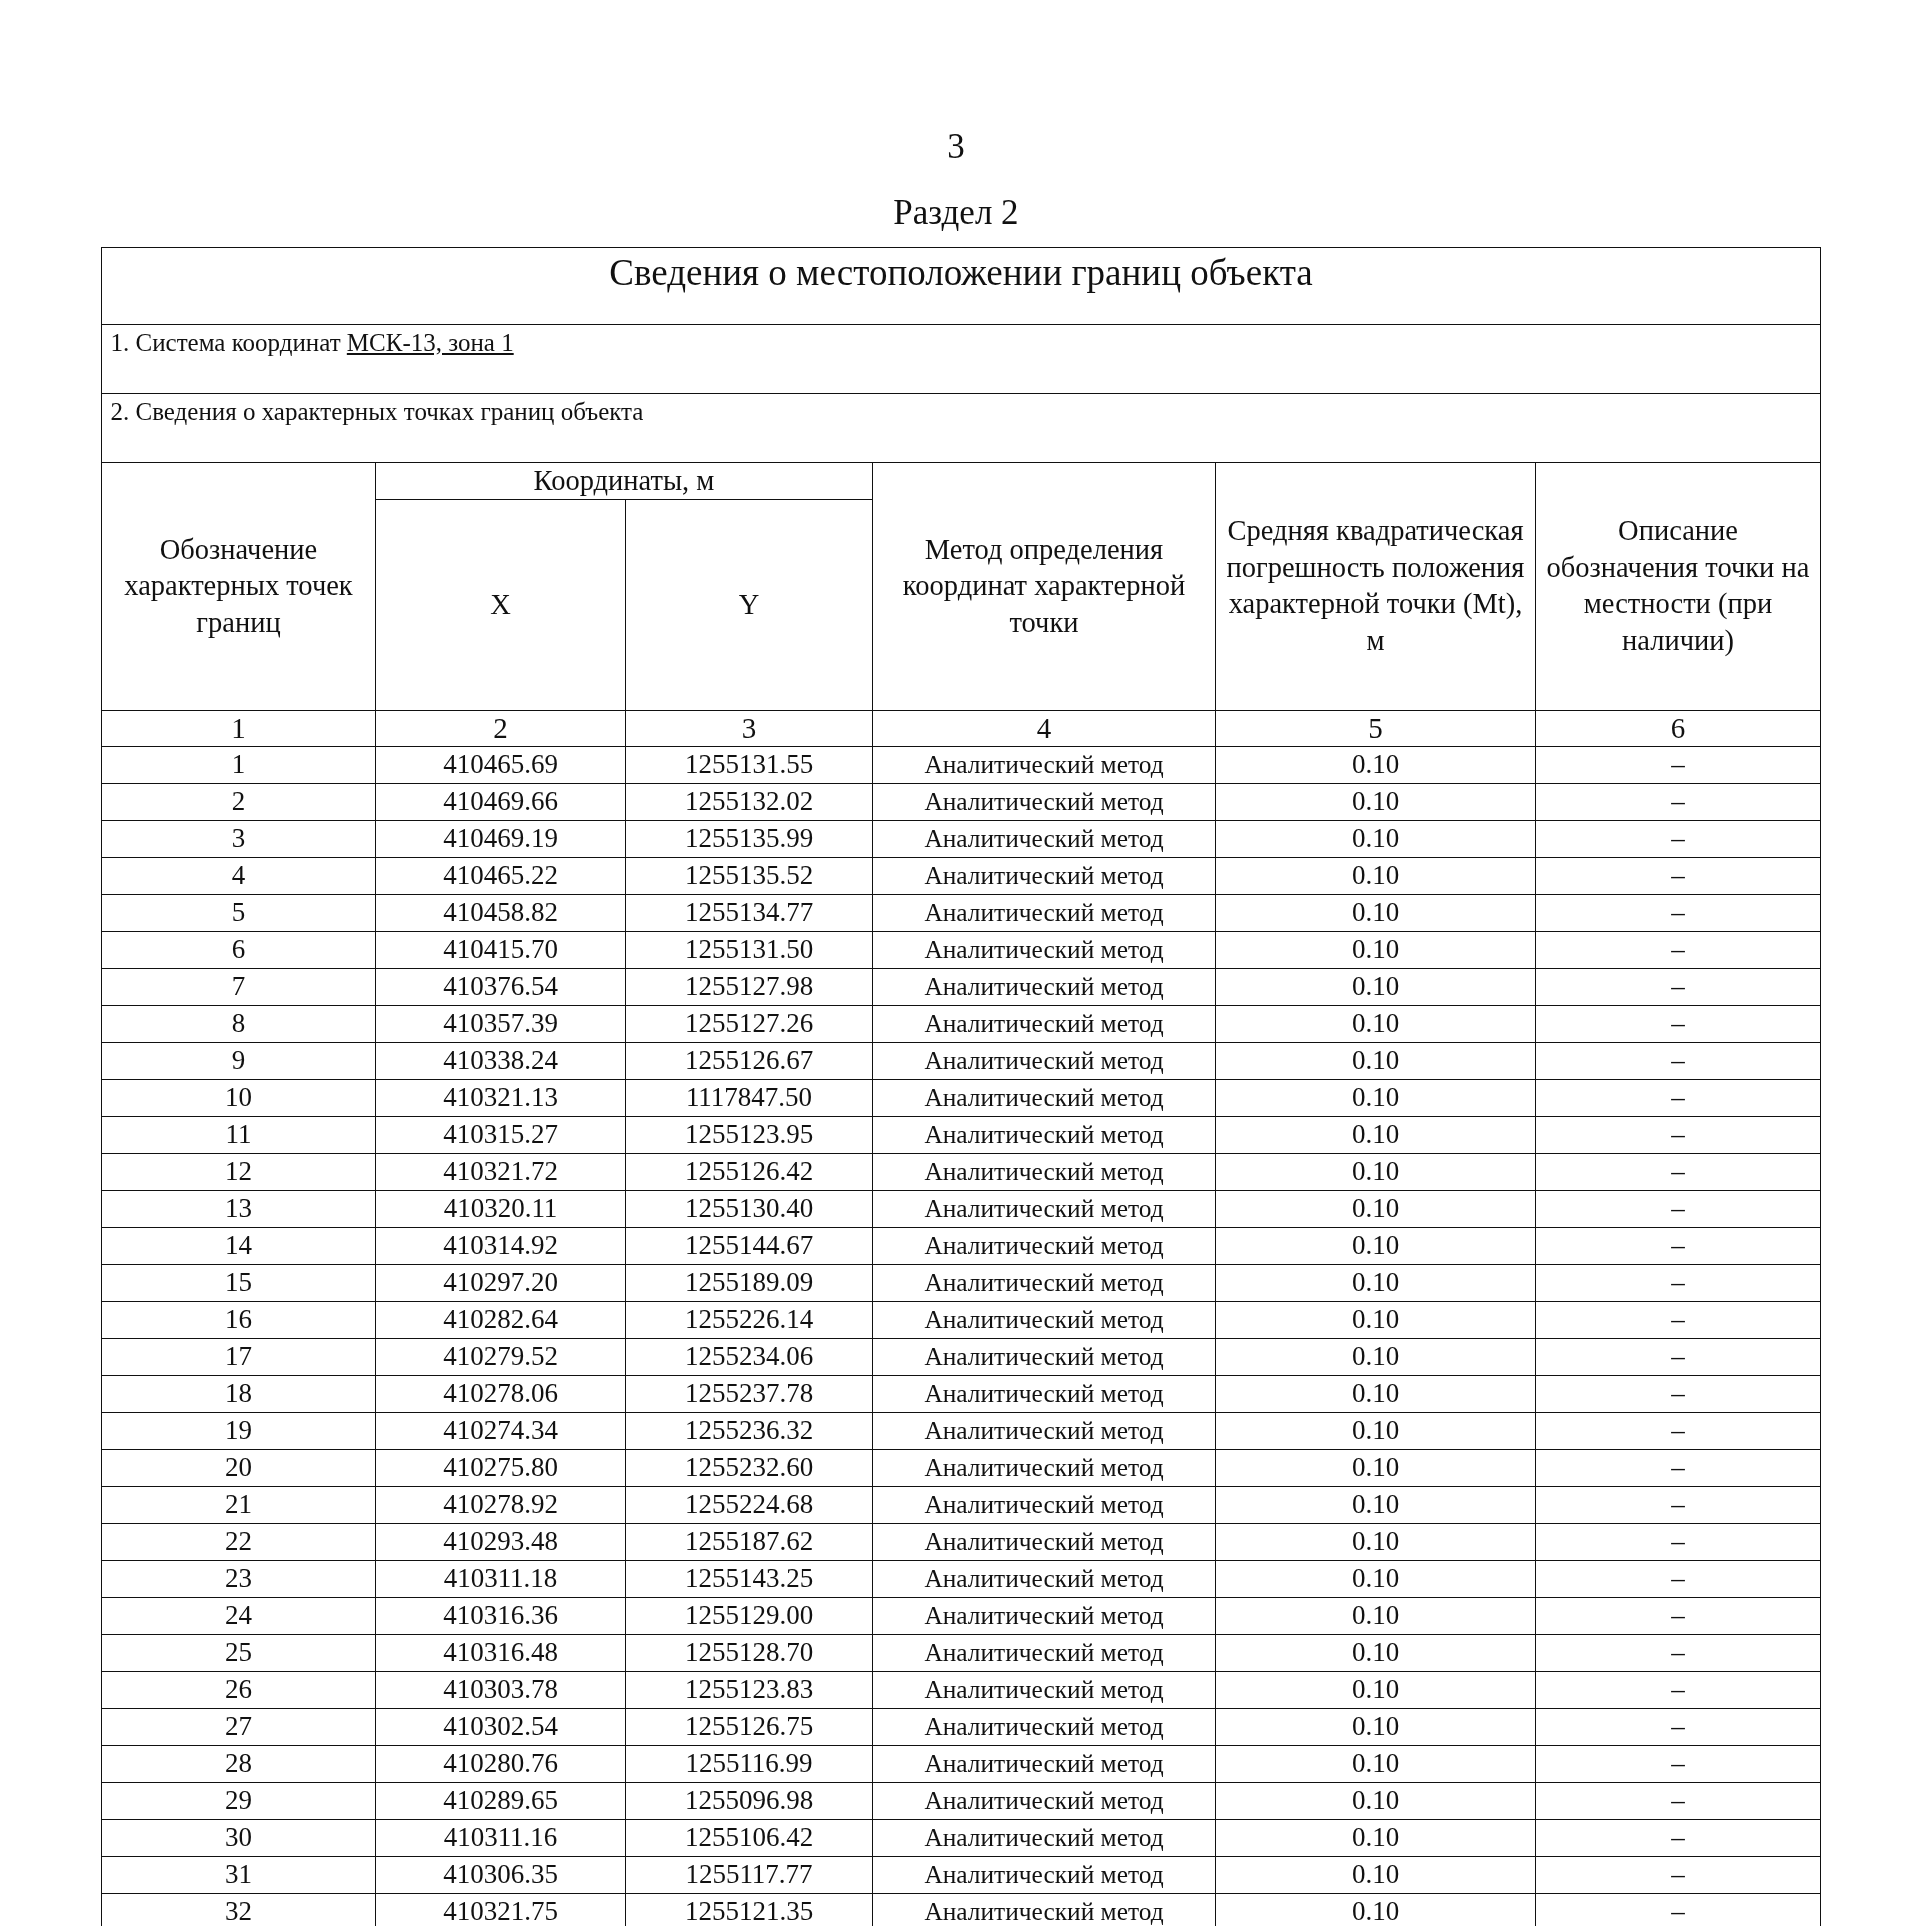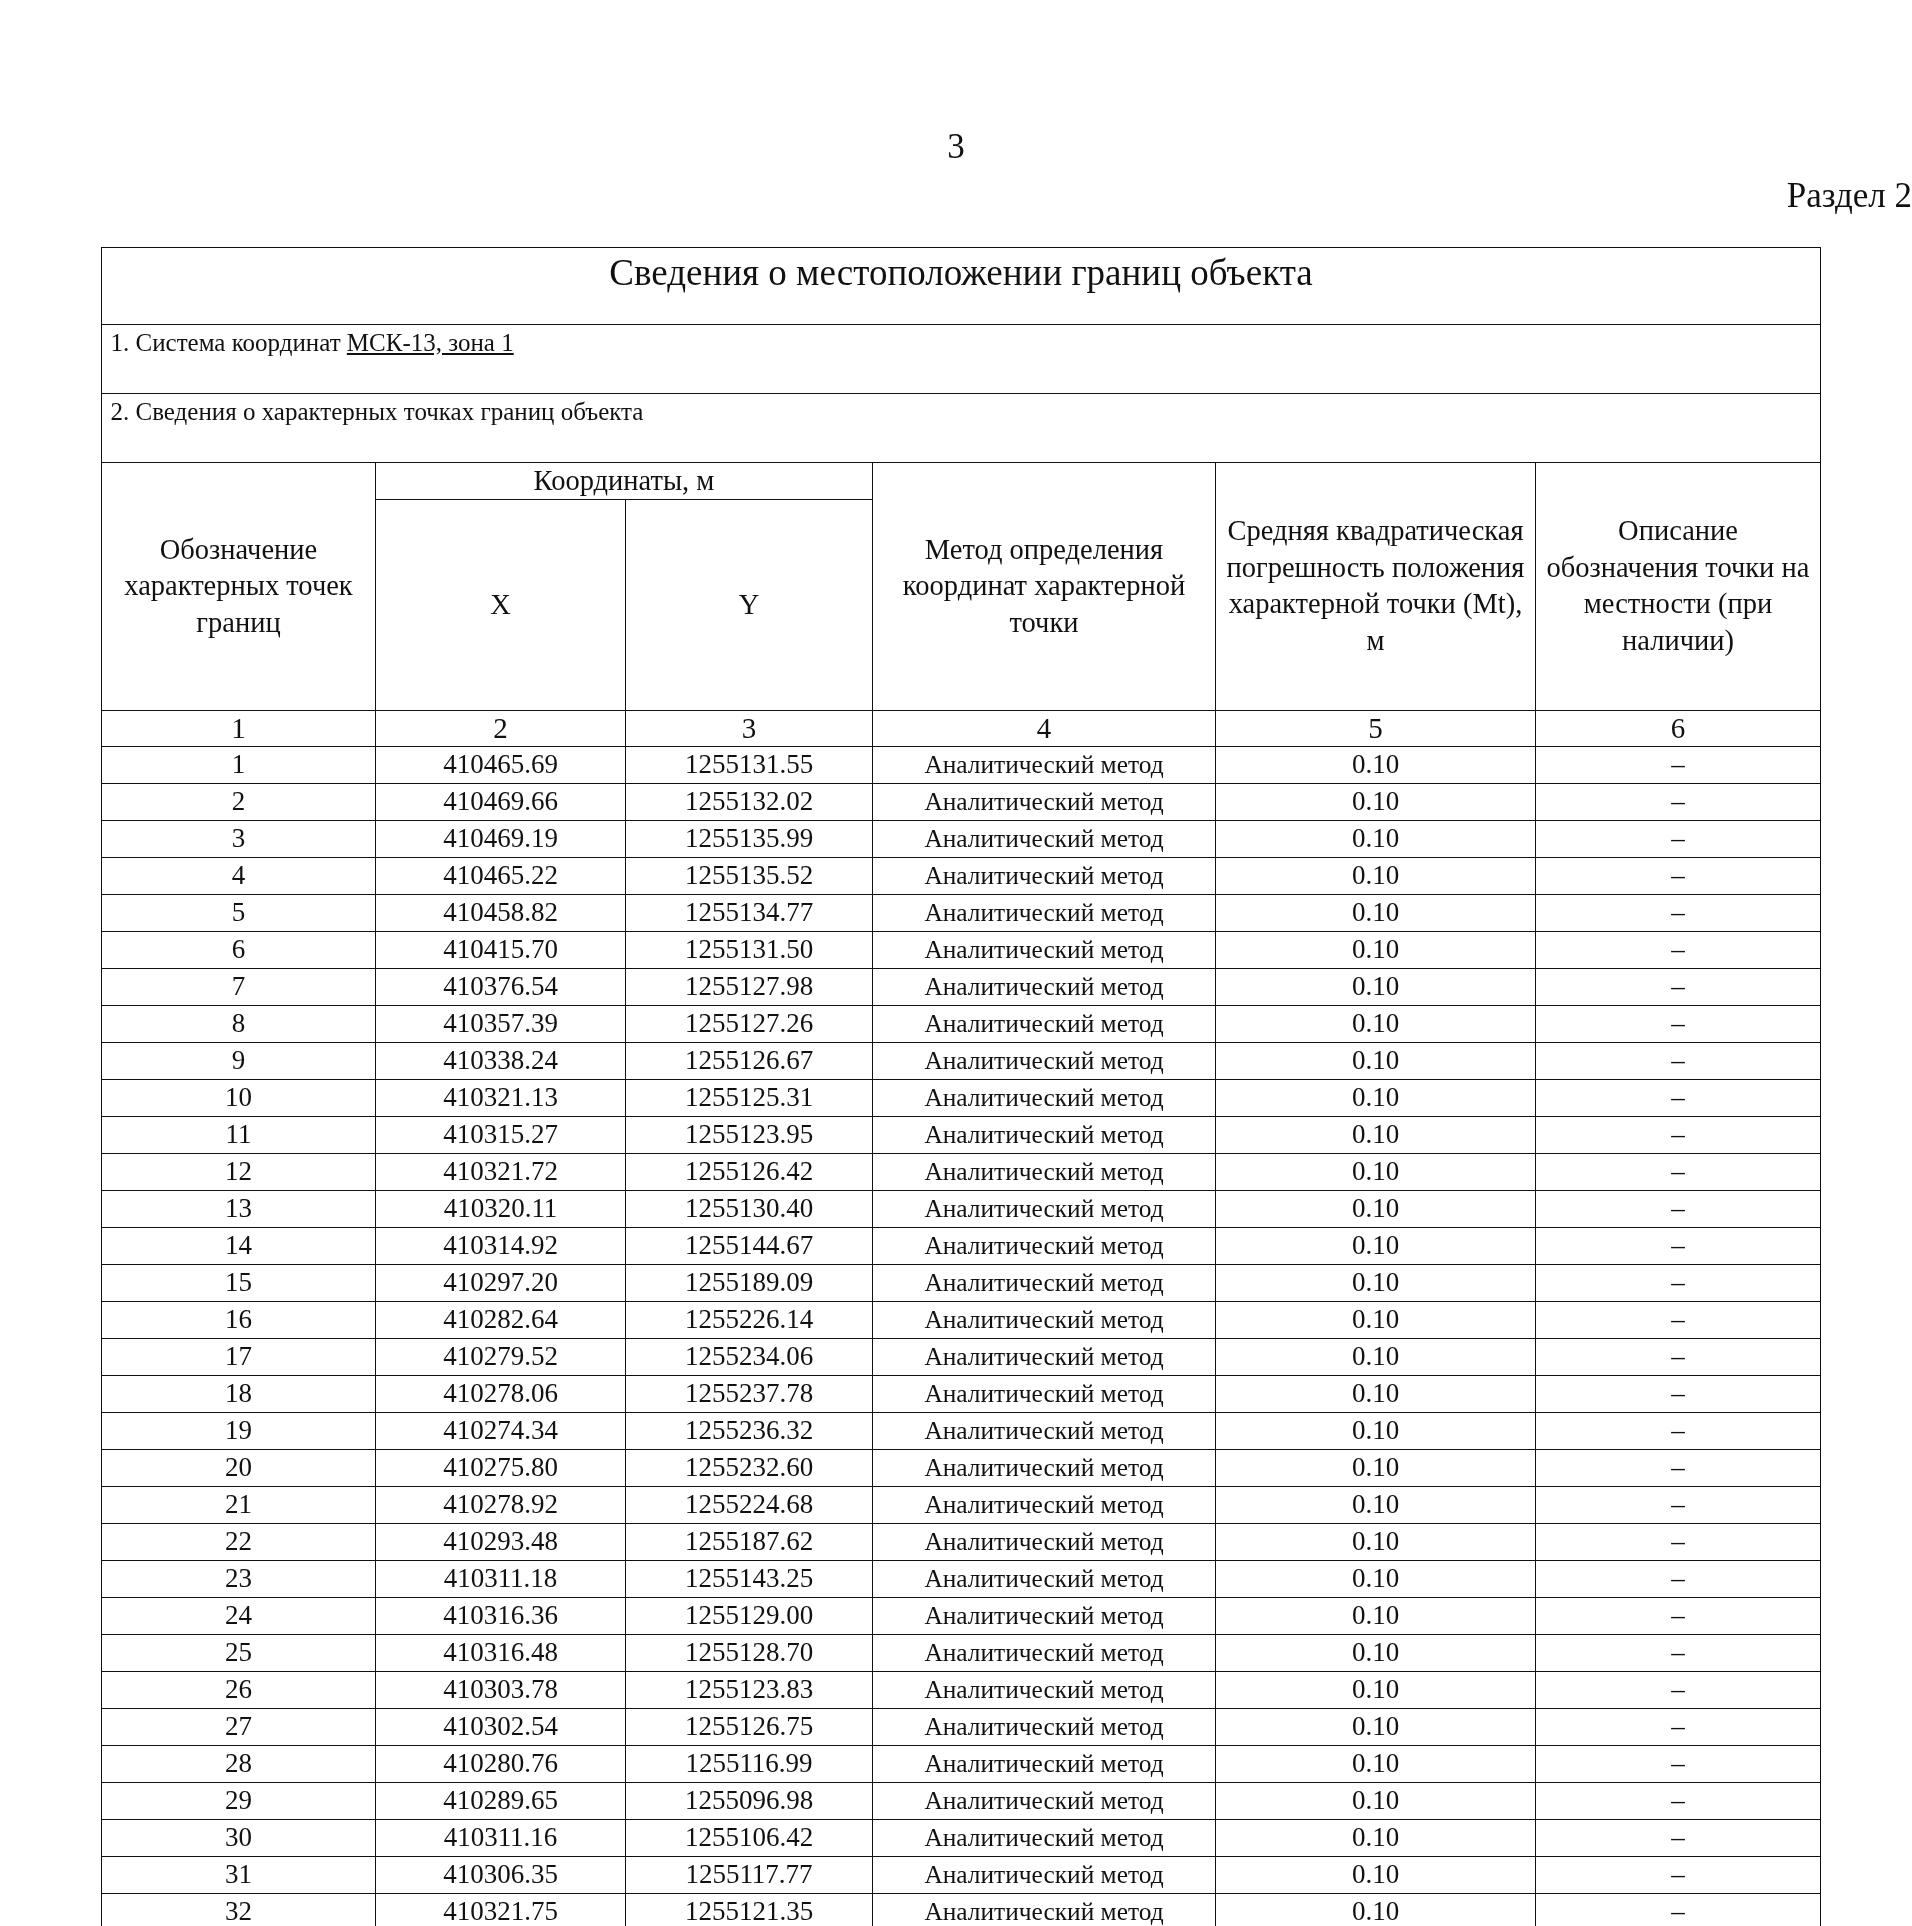--- a/index.html
+++ b/index.html
@@ -1,21 +1,21 @@
 <!DOCTYPE html>
 <html style="font-size:6.2px"><head>
 <meta charset="utf-8">
 <style>
   html, body { margin: 0; padding: 0; background: #ffffff; }
   body {
     width: 1912px; height: 2710px; position: relative; overflow: hidden;
     font-family: "Liberation Serif", "DejaVu Serif", serif; color: #111;
   }
   .page-num { position: absolute; top: 127px; left: 0; width: 100%; text-align: center; font-size: 35px; }
-  .section-title { position: absolute; top: 176px; left: 0; width: 100%; text-align: right; font-size: 35px; }
+  .section-title { position: absolute; top: 193px; left: 0; width: 100%; text-align: center; font-size: 35px; }
   .frame { position: absolute; left: 101px; top: 247px; width: 1718px; }
   table { border-collapse: collapse; width: 100%; table-layout: fixed; }
   td, th { border: 1.5px solid #111; font-weight: normal; text-align: center; vertical-align: middle; padding: 0 3.1px; }
   .block-title { font-size: 37px; height: 73px; vertical-align: top; padding-top: 3.1px; }
   .block-line { font-size: 25px; text-align: left; height: 64px; padding-left: 8.5px; vertical-align: top; padding-top: 3.9px;}
   .u { text-decoration: underline; }
   .hdr { font-size: 28.5px; line-height: 1.28; }
   .num-row td { font-size: 29px; height: 35px; }
   .row td { font-size: 27px; height: 36px; line-height: 1; }
   .row td.method { font-size: 25.4px; text-align: center; }
@@ -135,21 +135,21 @@
           <td>9</td>
           <td>410338.24</td>
           <td>1255126.67</td>
           <td class="method">Аналитический метод</td>
           <td>0.10</td>
           <td>–</td>
         </tr>
         <tr class="row">
           <td>10</td>
           <td>410321.13</td>
-          <td>1255125.31</td>
+          <td>1117847.50</td>
           <td class="method">Аналитический метод</td>
           <td>0.10</td>
           <td>–</td>
         </tr>
         <tr class="row">
           <td>11</td>
           <td>410315.27</td>
           <td>1255123.95</td>
           <td class="method">Аналитический метод</td>
           <td>0.10</td>

